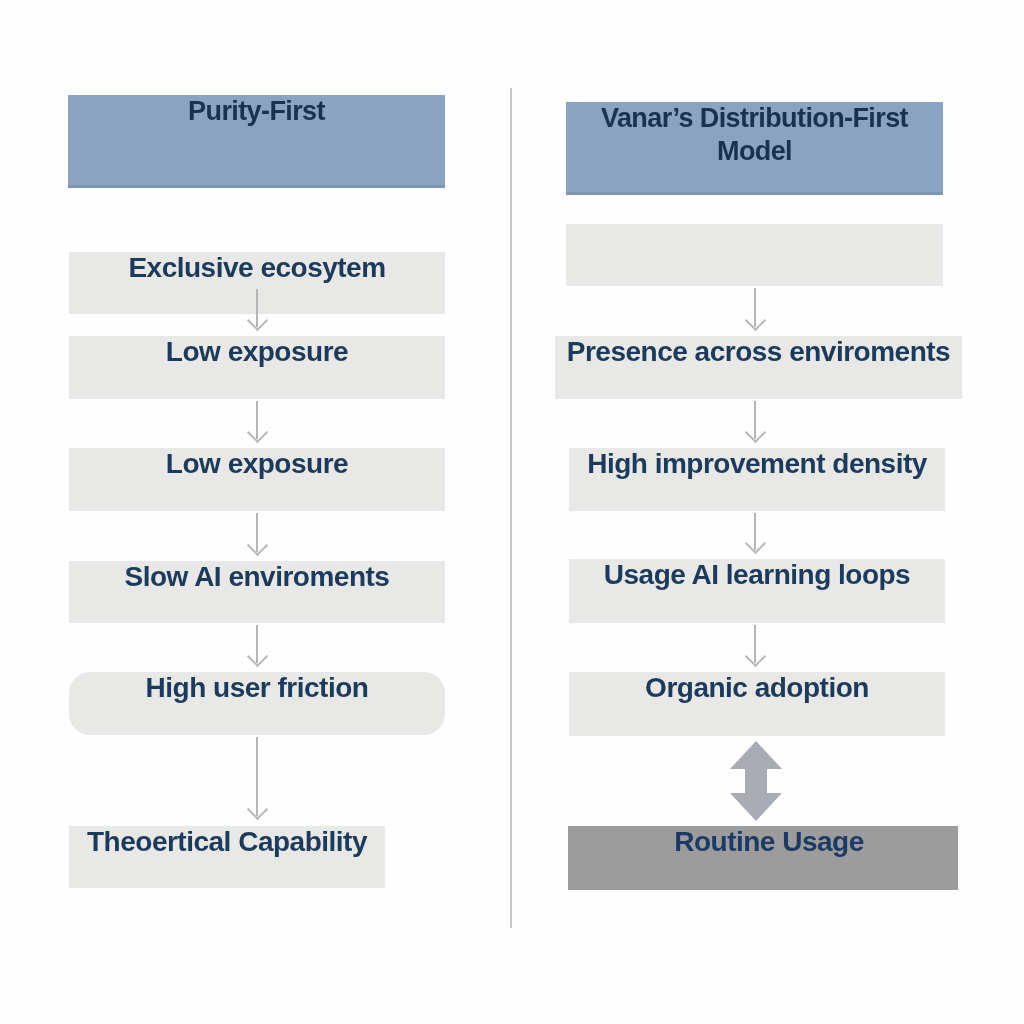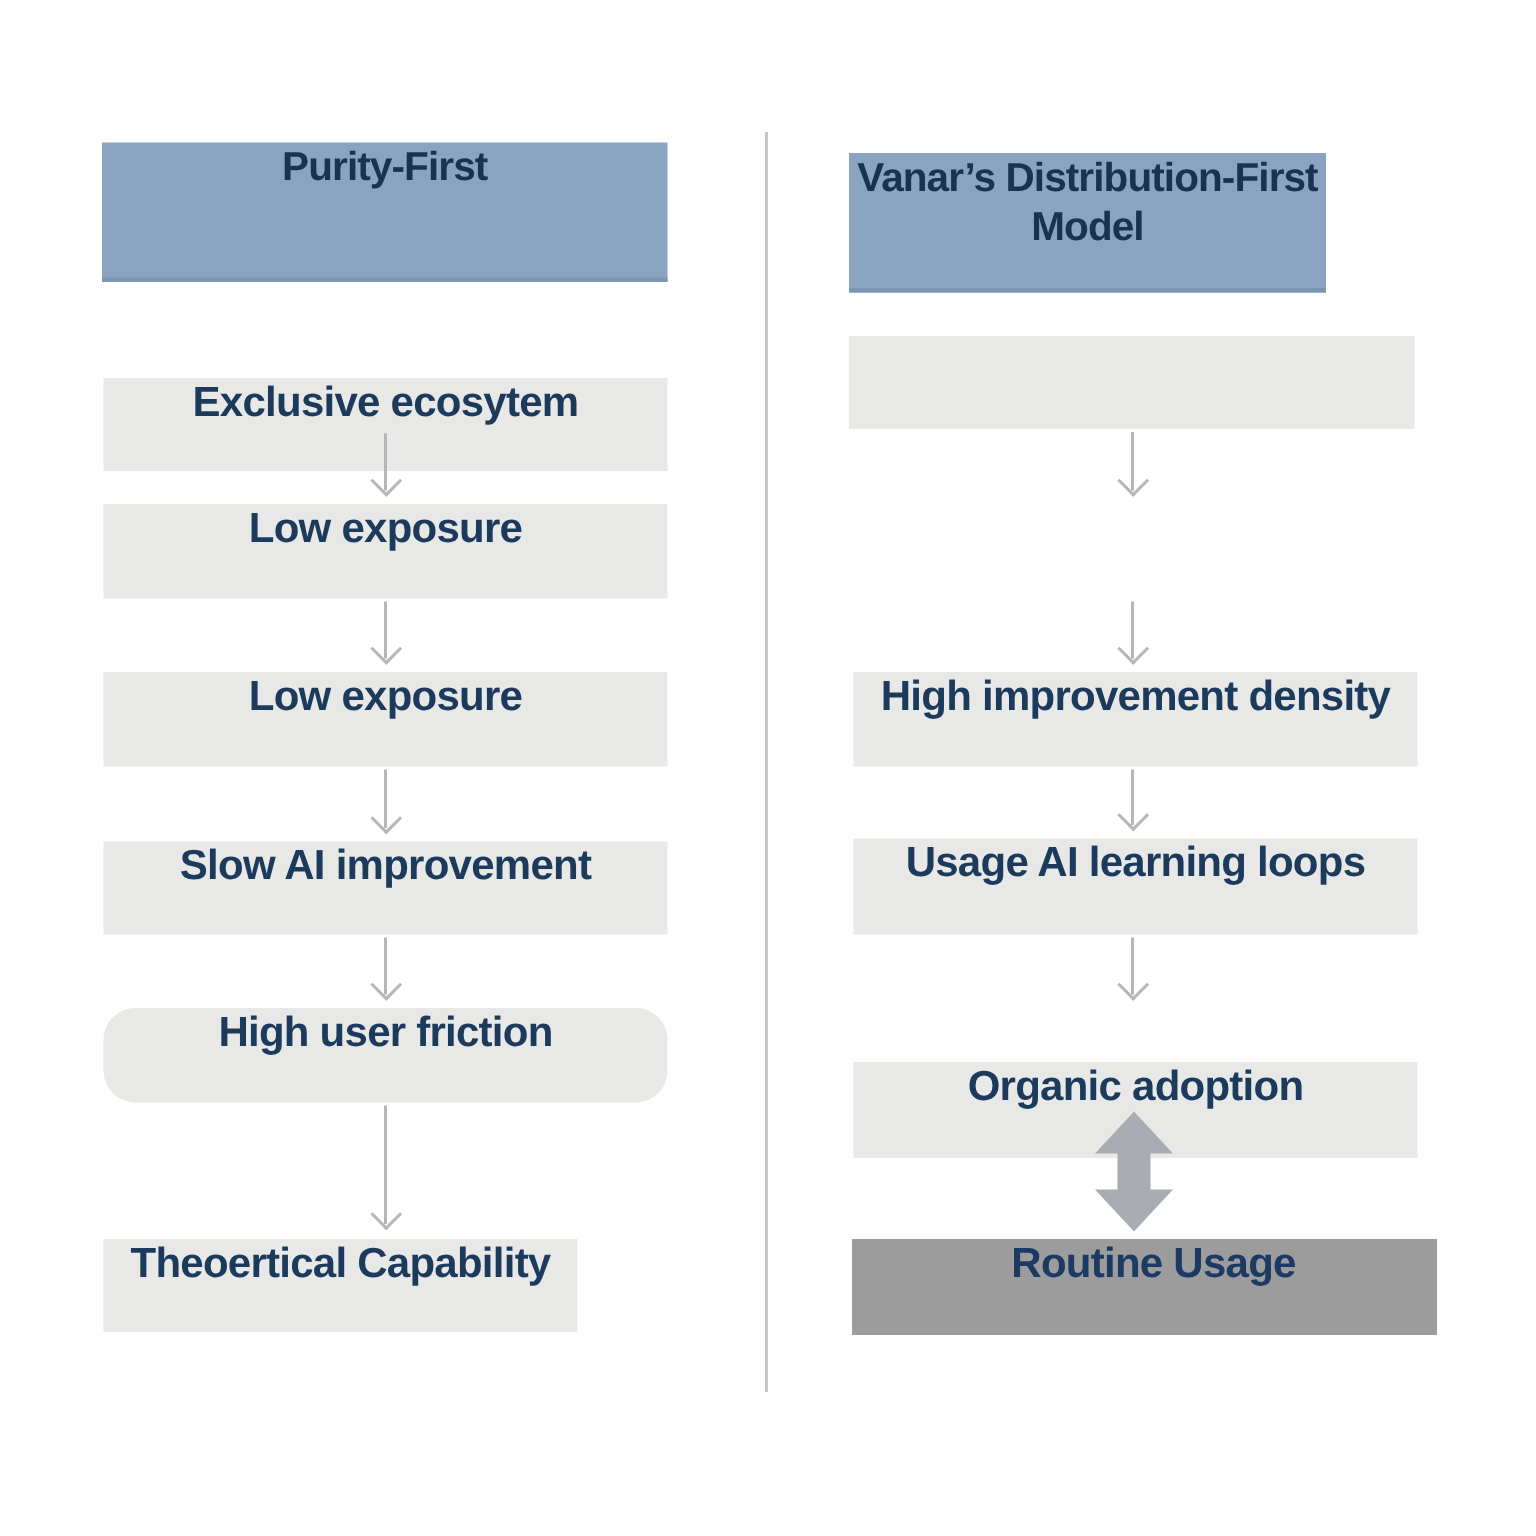--- a/index.html
+++ b/index.html
@@ -32,26 +32,26 @@
   
   .lh{left:68px;top:95px;width:377px;height:90px;}
   .l0{left:69px;top:225px;width:376px;height:62px;margin-top:27px;}
   .l1{left:69px;top:336px;width:376px;height:63px;}
   .l2{left:69px;top:448px;width:376px;height:63px;}
   .l3{left:69px;top:561px;width:376px;height:62px;}
   .l4{left:69px;top:672px;width:376px;height:63px;border-radius:21px;}
   .l5{left:69px;top:826px;width:316px;height:62px;}
 
   
-  .rh{left:566px;top:102px;width:318px;height:90px;}
+  .rh{left:566px;top:102px;width:377px;height:90px;}
   .r0{left:566px;top:224px;width:377px;height:62px;}
   .r1{left:555px;top:336px;width:407px;height:63px;}
   .r2{left:569px;top:448px;width:376px;height:63px;}
   .r3{left:569px;top:559px;width:376px;height:64px;}
-  .r4{left:569px;top:672px;width:376px;height:64px;margin-top:36px;}
+  .r4{left:569px;top:672px;width:376px;height:64px;}
   .r5{left:568px;top:826px;width:378px;height:64px;}
 
   
   .arrow{position:absolute;width:40px;}
   .arrow::before{
     content:"";position:absolute;left:50%;top:0;bottom:7px;width:2px;
     margin-left:-1px;background:#b6b6b6;
   }
   .arrow::after{
     content:"";position:absolute;left:50%;bottom:6px;width:13px;height:13px;
@@ -93,21 +93,21 @@
     <span>Low exposure</span>
   </div>
   <div class="arrow la1"></div>
 
   <div class="box gray l2">
     <span>Low exposure</span>
   </div>
   <div class="arrow la2"></div>
 
   <div class="box gray l3">
-    <span>Slow AI improvement</span>
+    <span>Slow AI enviroments</span>
   </div>
   <div class="arrow la3"></div>
 
   <div class="box gray l4">
     <span>High user friction</span>
   </div>
   <div class="arrow la4"></div>
 
   <div class="box gray l5">
     <span>Theoertical Capability</span>
@@ -118,20 +118,23 @@
       <span class="hline">Vanar’s Distribution-First</span>
       <span class="hline">Model</span>
     </span>
   </div>
 
   <div class="box gray r0">
     <span></span>
   </div>
   <div class="arrow ra0"></div>
 
+  <div class="box gray r1">
+    <span>Presence across enviroments</span>
+  </div>
   <div class="arrow ra1"></div>
 
   <div class="box gray r2">
     <span>High improvement density</span>
   </div>
   <div class="arrow ra2"></div>
 
   <div class="box gray r3">
     <span>Usage AI learning loops</span>
   </div>

